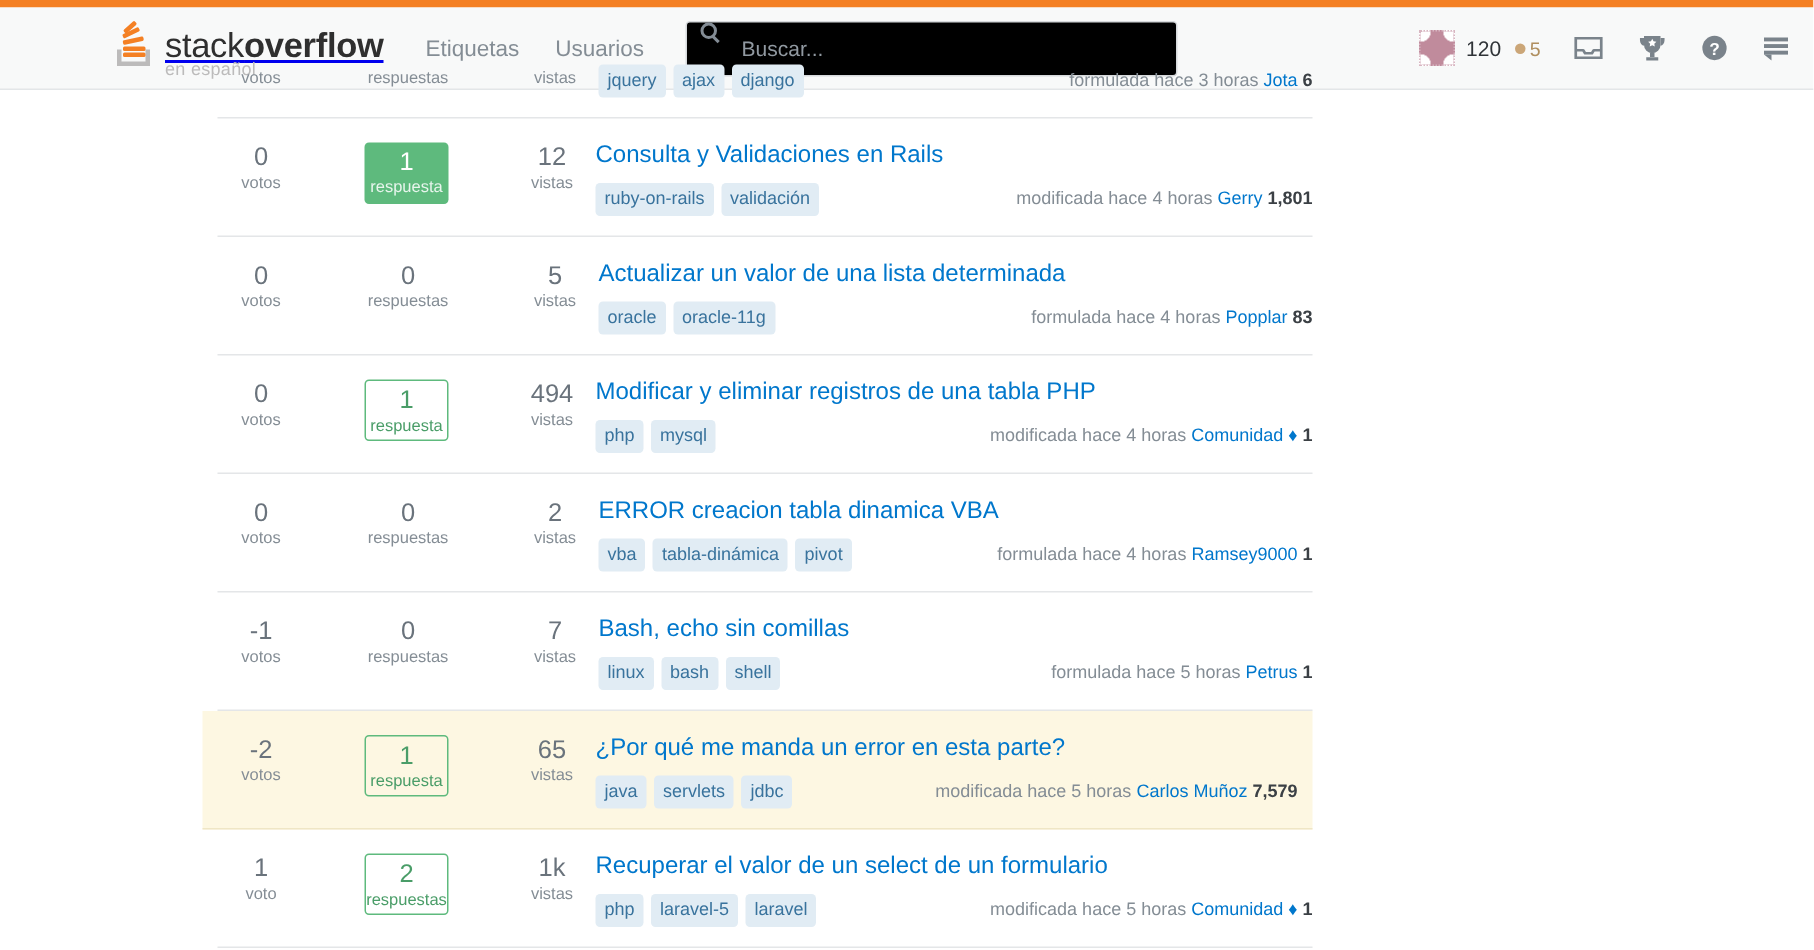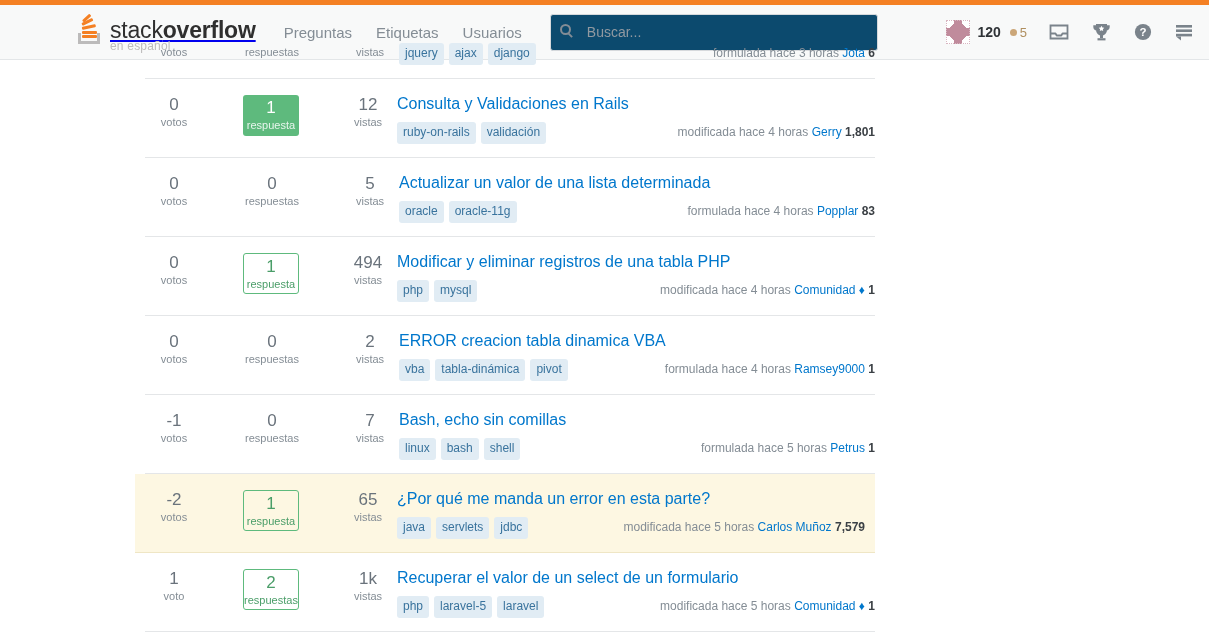--- a/index.html
+++ b/index.html
@@ -105,25 +105,24 @@
   
   .search-wrap {
     flex: 1;
     display: flex;
     justify-content: flex-start;
     padding-left: 16px;
   }
   .search {
     width: 328px;
     height: 37px;
-    background: #0c4a6e;
+    background: #000000;
     border: 1px solid #d6d9dc;
     border-radius: 3px;
     display: flex;
-    align-items: center;
     padding: 0 9px;
   }
   .search .magnifier {
     width: 17px; height: 17px;
     flex: 0 0 17px;
     position: relative;
     margin-right: 8px;
   }
   .search .magnifier i {
     position: absolute;
@@ -166,21 +165,21 @@
       radial-gradient(circle at 0 0, #fff 7px, transparent 7px),
       radial-gradient(circle at 100% 0, #fff 7px, transparent 7px),
       radial-gradient(circle at 0 100%, #fff 7px, transparent 7px),
       radial-gradient(circle at 100% 100%, #fff 7px, transparent 7px),
       #c08b9c;
     border: 1px dotted #d8b6c1;
   }
   .rep {
     font-size: 14px;
     color: #2f3337;
-    font-weight: bold;
+    font-weight: normal;
     margin-right: 9px;
   }
   .badge-bronze {
     display: flex;
     align-items: center;
     font-size: 13px;
     color: #b08f5f;
     margin-right: 22px;
   }
   .badge-bronze .dot {
@@ -317,21 +316,20 @@
         <span class="bar b4"></span>
         <span class="bar b5"></span>
       </span>
       <span class="logo-text">
         <span>stack</span><b>overflow</b>
       </span>
       <span class="logo-sub">en español</span>
     </a>
 
     <nav class="nav">
-      <a href="#">Preguntas</a>
       <a href="#">Etiquetas</a>
       <a href="#">Usuarios</a>
     </nav>
 
     <div class="search-wrap">
       <div class="search">
         <span class="magnifier">
             <i></i>
           </span>
         <input type="text" placeholder="Buscar..." style="">

